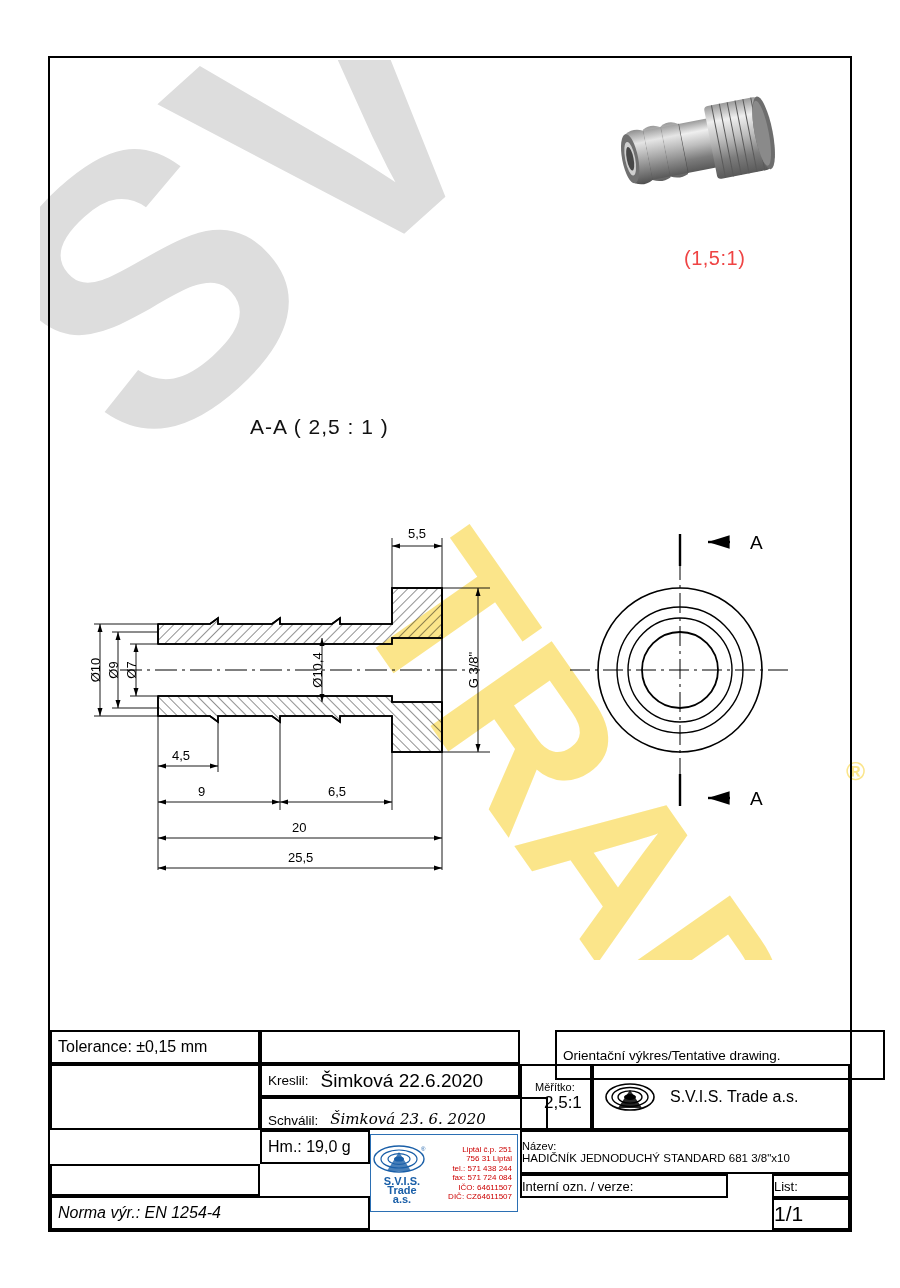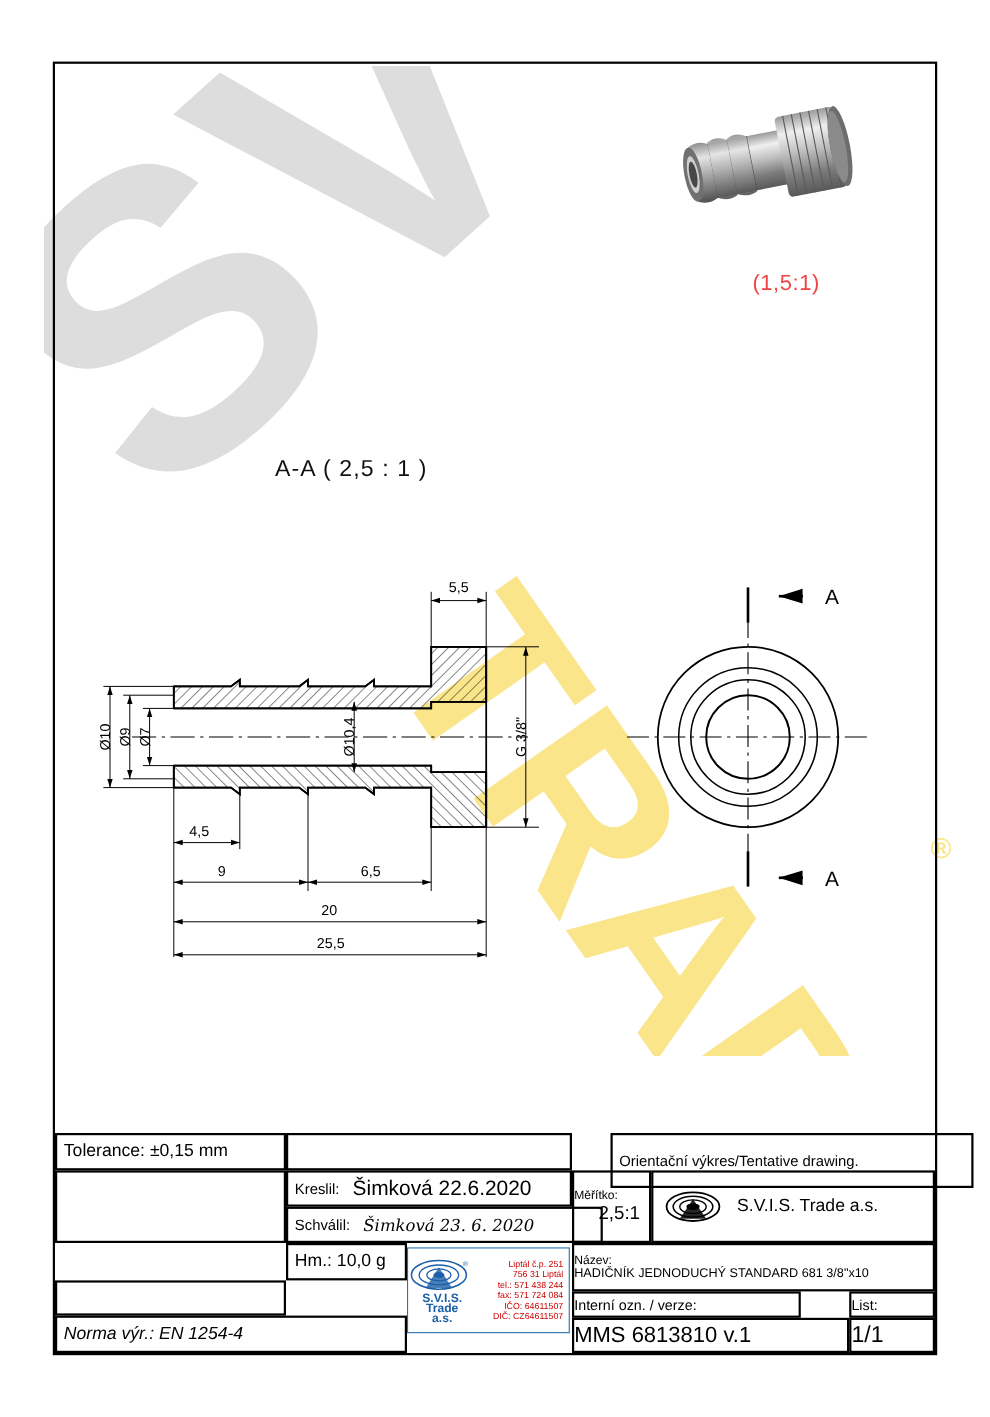--- a/index.html
+++ b/index.html
@@ -244,45 +244,45 @@
     <div class="tb-cell" style="left:470px;top:0;width:330px;height:50px;margin-left:35px;">
       <span class="tb-text">Orientační výkres/Tentative drawing.</span>
     </div>
 
     <div class="tb-cell" style="left:0;top:34px;width:210px;height:66px;"></div>
 
     <div class="tb-cell" style="left:210px;top:34px;width:260px;height:33px;">
       <span class="tb-text">Kreslil:</span>
       <span class="tb-text big" style="padding-left:12px;">Šimková 22.6.2020</span>
     </div>
-    <div class="tb-cell" style="left:210px;top:67px;width:288px;height:33px;">
+    <div class="tb-cell" style="left:210px;top:67px;width:288px;height:33px;align-items:flex-end;">
       <span class="tb-text">Schválil:</span>
       <span class="tb-text hand" style="padding-left:12px;">Šimková 23. 6. 2020</span>
     </div>
 
     <div class="tb-cell" style="left:470px;top:34px;width:72px;height:66px;flex-direction:column;align-items:flex-start;justify-content:center;">
-      <span class="tb-text sm" style="padding-left:0;">Měřítko:</span>
+      <span class="tb-text sm" style="padding-left:13px;">Měřítko:</span>
       <span class="tb-text" style="padding-left:22px;font-size:17px;">2,5:1</span>
     </div>
 
     <div class="tb-cell" style="left:542px;top:34px;width:258px;height:66px;">
       <span style="display:inline-block;width:56px;margin-left:10px;">
         <svg width="52" height="30" viewBox="0 0 52 30">
           <ellipse cx="26" cy="15" rx="24" ry="13" fill="none" stroke="#000" stroke-width="1.6"></ellipse>
           <ellipse cx="26" cy="15" rx="18" ry="9.5" fill="none" stroke="#000" stroke-width="1.4"></ellipse>
           <ellipse cx="26" cy="15" rx="12" ry="6.2" fill="none" stroke="#000" stroke-width="1.3"></ellipse>
           <ellipse cx="26" cy="15" rx="6" ry="3" fill="#000"></ellipse>
           <path d="M14 26 L26 8 L38 26 Z" fill="#000" opacity=".85"></path>
         </svg>
       </span>
       <span class="tb-text mid" style="padding-left:10px;">S.V.I.S. Trade a.s.</span>
     </div>
 
     <div class="tb-cell" style="left:210px;top:100px;width:110px;height:34px;">
-      <span class="tb-text mid">Hm.: 10,0 g</span>
+      <span class="tb-text mid">Hm.: 19,0 g</span>
     </div>
     <div class="tb-cell" style="left:0;top:134px;width:210px;height:32px;"></div>
     <div class="tb-cell" style="left:0;top:166px;width:320px;height:34px;font-style:italic;">
       <span class="tb-text mid">Norma výr.: EN 1254-4</span>
     </div>
 
     <div class="tb-cell" style="left:320px;top:100px;width:150px;height:100px;border:none;">
       <div class="logo-stamp" style="left:0;top:4px;width:148px;height:78px;display:flex;align-items:center;">
         <div style="width:62px;text-align:center;">
           <svg width="56" height="34" viewBox="0 0 56 34">
@@ -313,21 +313,18 @@
       <span class="tb-text tb-text-c sm">Název:</span>
       <span class="tb-text tb-text-c" style="font-size:11.5px;">HADIČNÍK JEDNODUCHÝ STANDARD 681 3/8"x10</span>
     </div>
 
     <div class="tb-cell" style="left:470px;top:144px;width:208px;height:24px;justify-content:center;">
       <span class="tb-text tb-text-c" style="font-size:13px;">Interní ozn. / verze:</span>
     </div>
     <div class="tb-cell" style="left:722px;top:144px;width:78px;height:24px;justify-content:center;">
       <span class="tb-text tb-text-c" style="font-size:13px;">List:</span>
     </div>
-    <div class="tb-cell" style="left:470px;top:168px;width:252px;height:32px;justify-content:center;">
-      <span class="tb-text tb-text-c" style="font-size:20px;">MMS 6813810 v.1</span>
-    </div>
     <div class="tb-cell" style="left:722px;top:168px;width:78px;height:32px;justify-content:center;">
       <span class="tb-text tb-text-c" style="font-size:21px;">1/1</span>
     </div>
 
   </div>
 </div>
 
 </body></html>

